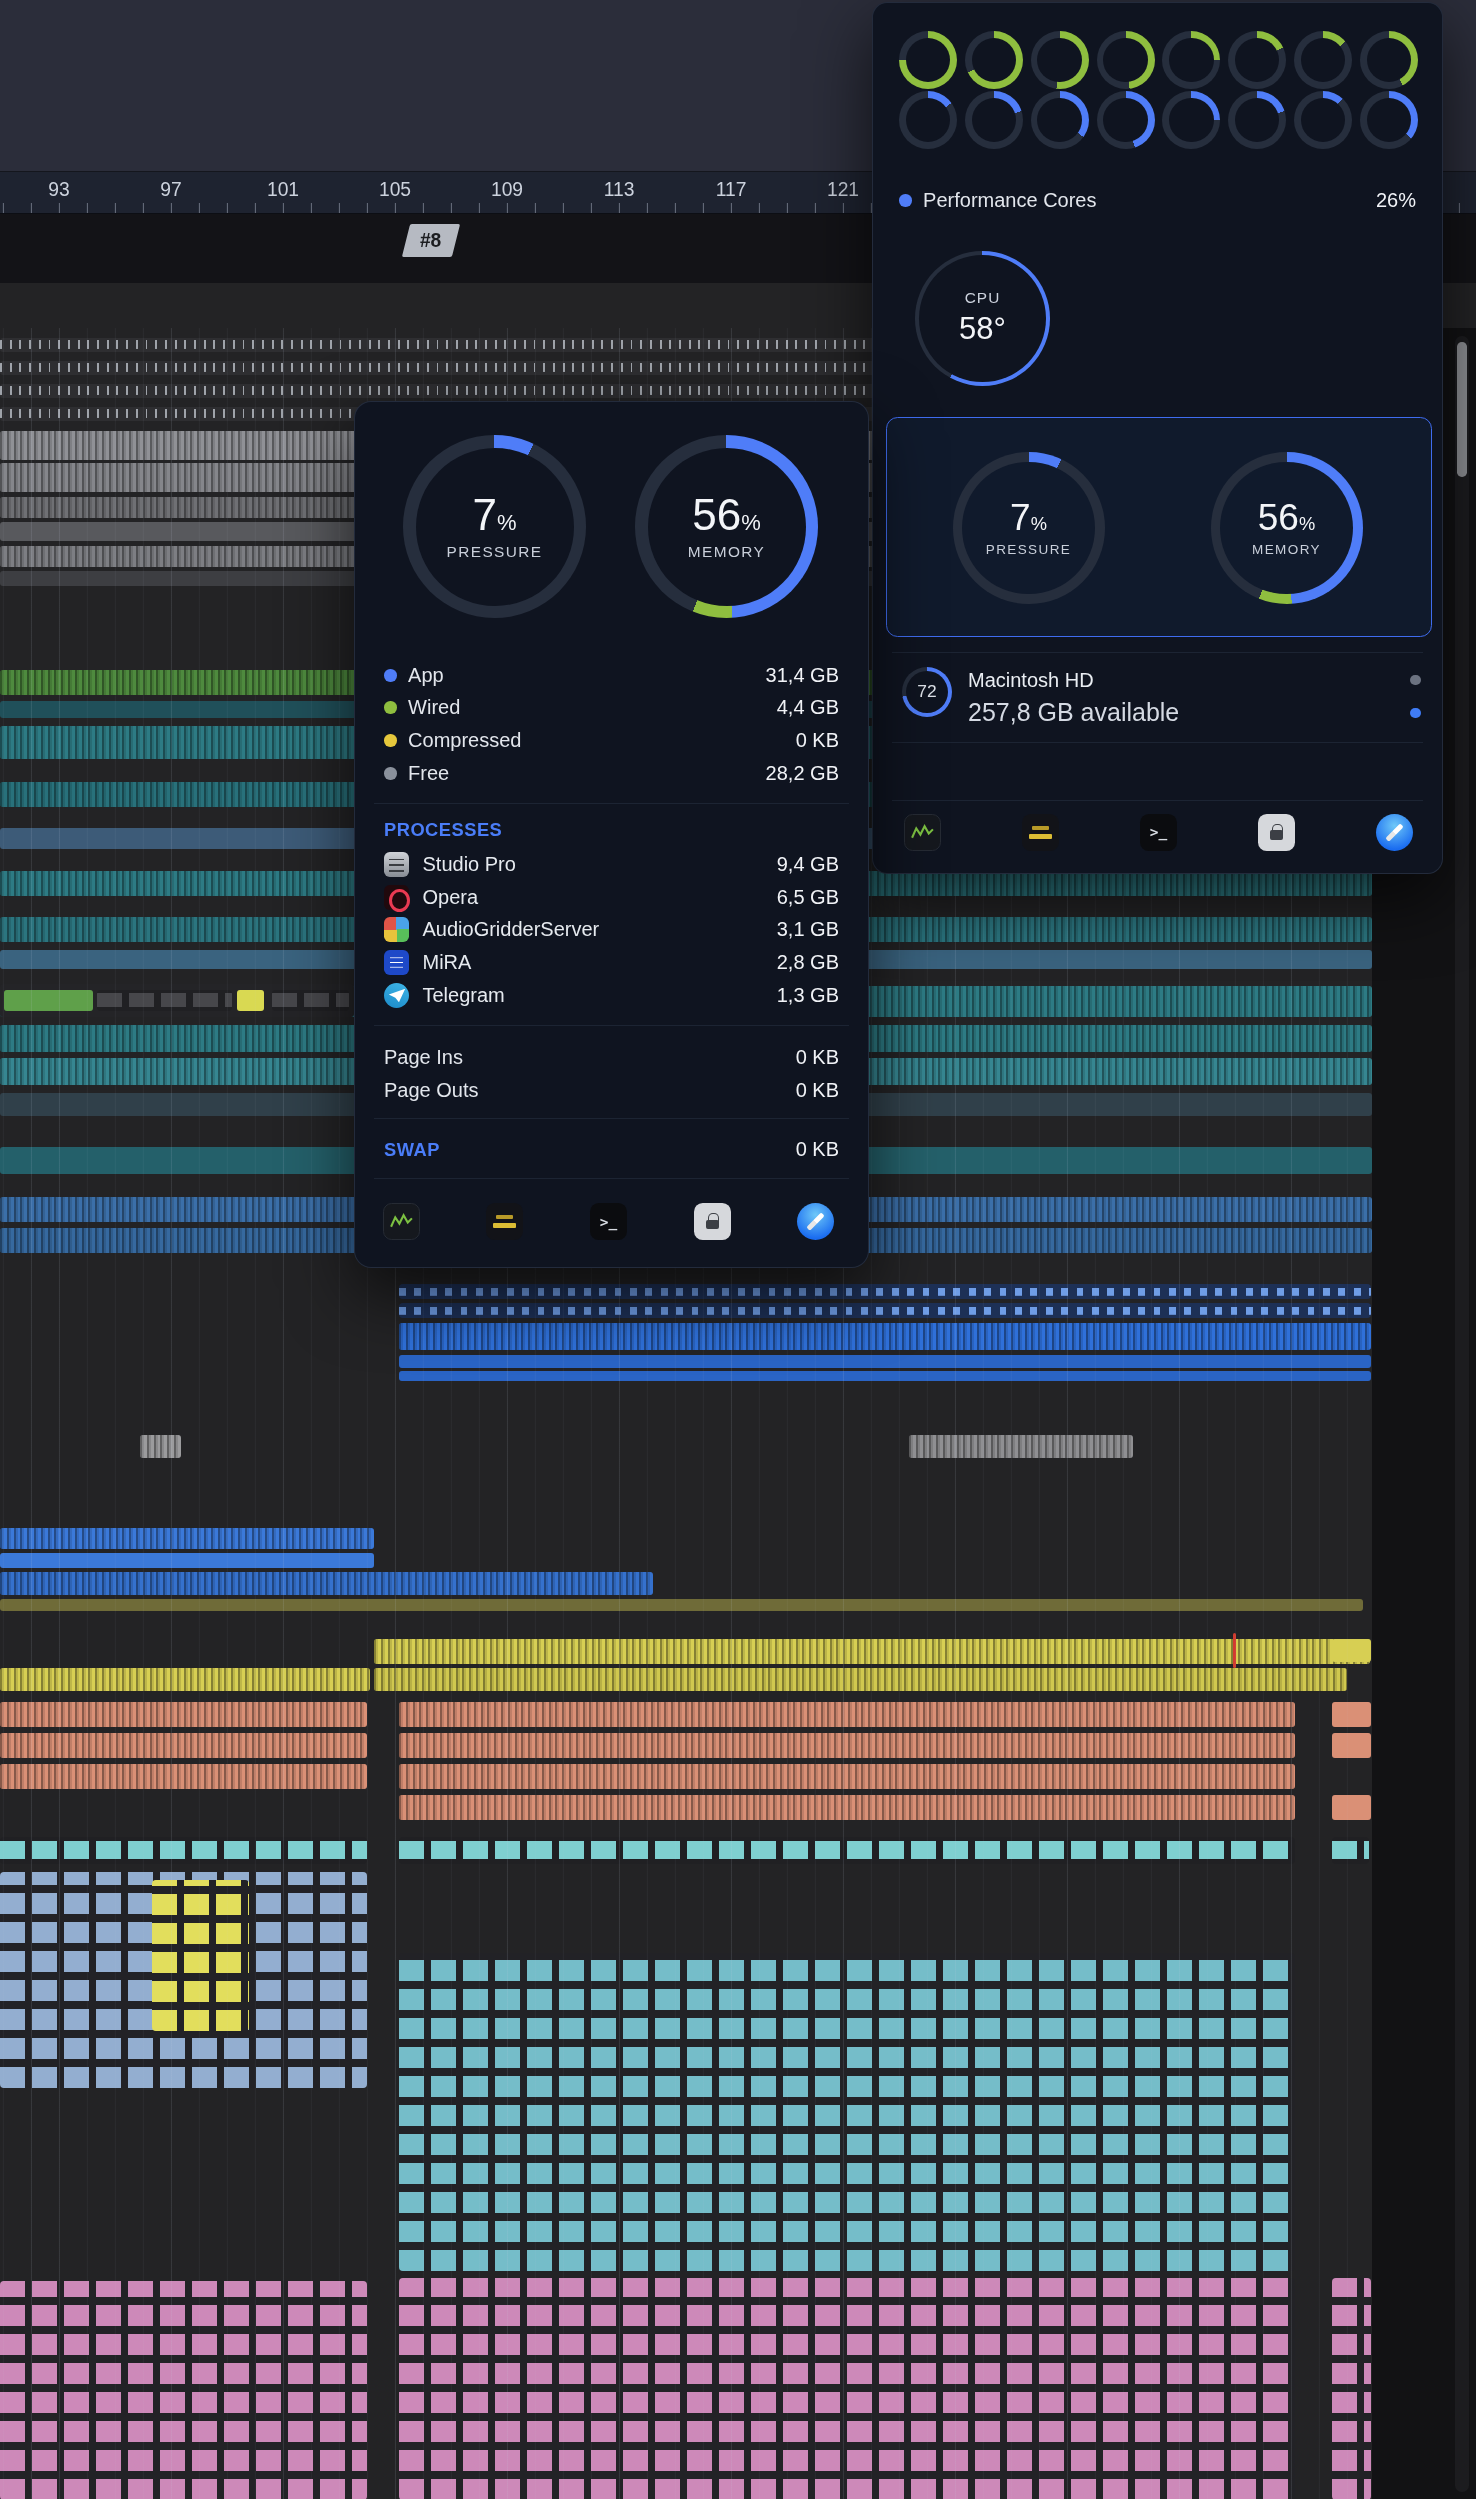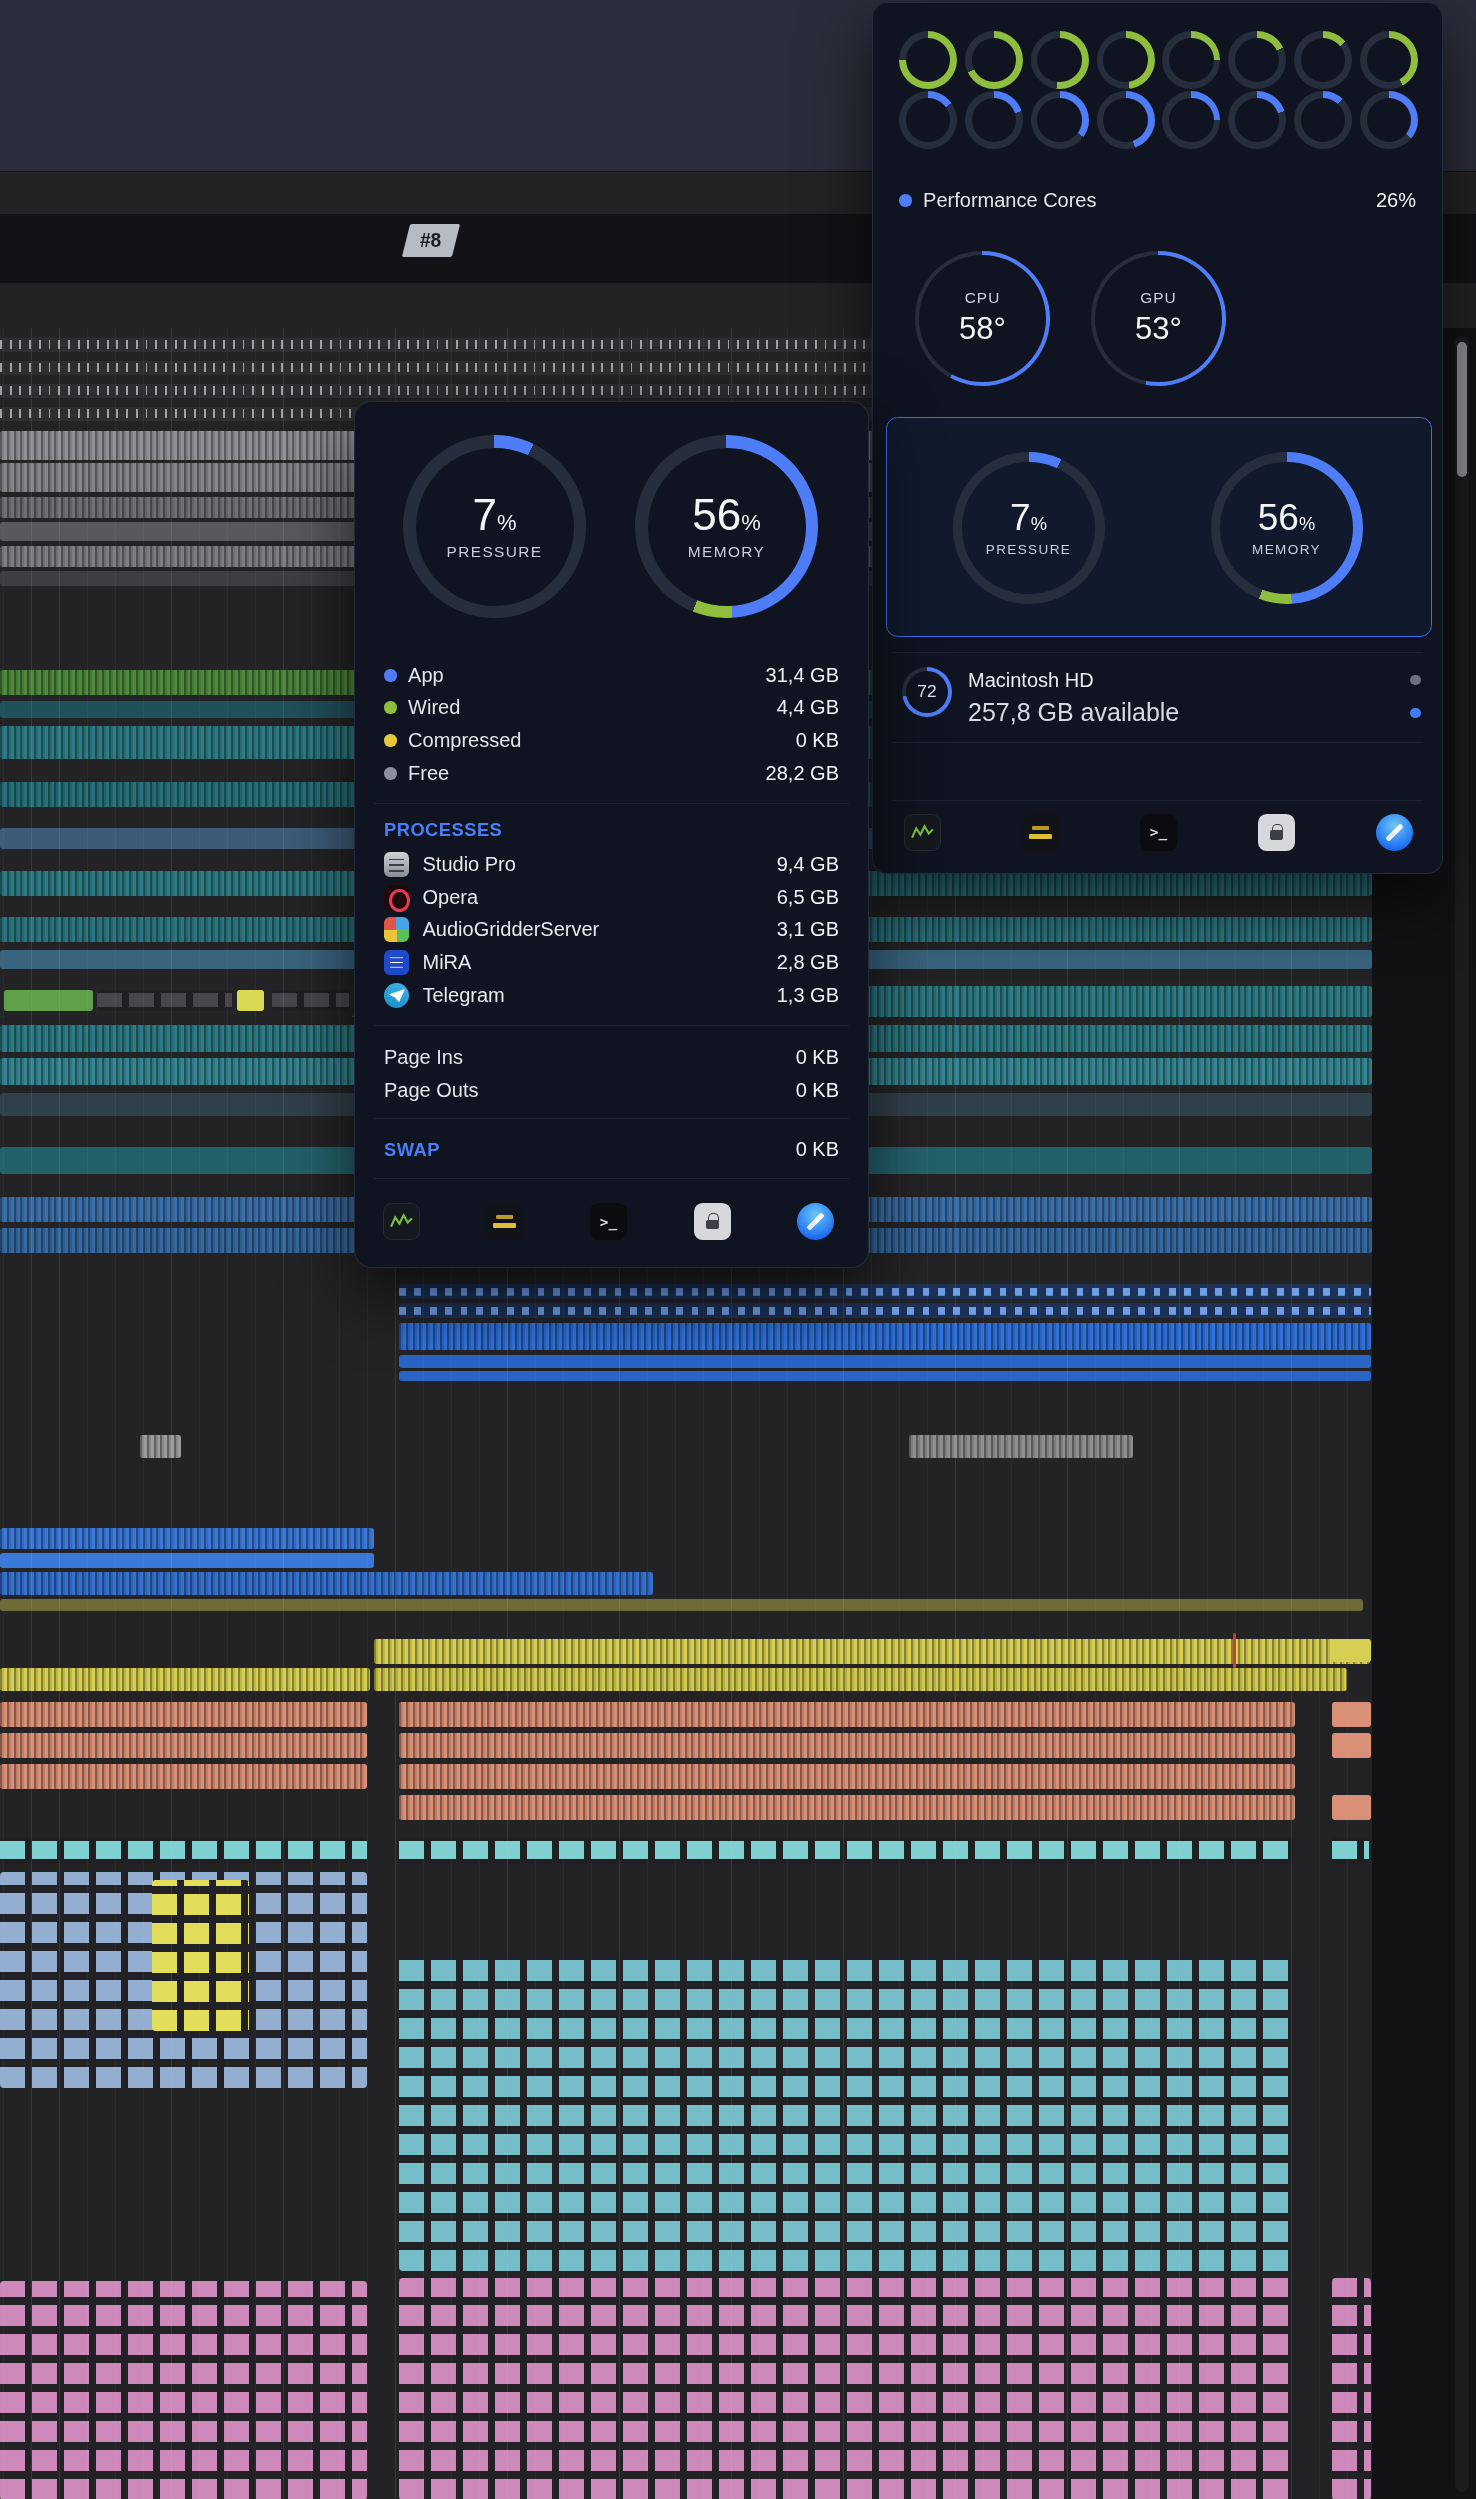--- a/index.html
+++ b/index.html
@@ -172,20 +172,30 @@
     <i class="strip grid" style="--c:#cd89b9;left:0;top:2281px;width:367px;height:219px"></i>
     <i class="strip grid" style="--c:#cd89b9;left:399px;top:2278px;width:896px;height:222px"></i>
     <i class="strip grid" style="--c:#cd89b9;left:1332px;top:2278px;width:39px;height:222px"></i>
 
     <div class="gridlines"></div>
     <div class="rightcol"></div>
     <div class="vscroll">
       <div class="vthumb"></div>
     </div>
 
+    <div class="ruler">
+      <span class="rn" style="left:59px">93</span>
+      <span class="rn" style="left:171px">97</span>
+      <span class="rn" style="left:283px">101</span>
+      <span class="rn" style="left:395px">105</span>
+      <span class="rn" style="left:507px">109</span>
+      <span class="rn" style="left:619px">113</span>
+      <span class="rn" style="left:731px">117</span>
+      <span class="rn" style="left:843px">121</span>
+    </div>
     <div class="markerlane">
       <div class="flag">
         <span>#8</span>
       </div>
     </div>
   </div>
 
   <div class="panel p1" style="left:872px;top:1.9px;width:571px;height:872px">
 
     <div class="corerow" style="top:28px">
@@ -214,26 +224,20 @@
       <span class="lab">Performance Cores</span>
       <span class="val">26%</span>
     </div>
 
     <div class="ring" style="position: absolute; left: 42px; top: 248px; width: 135px; height: 135px; --t: 3.9px; background: conic-gradient(rgb(79, 125, 248) 0%, rgb(79, 125, 248) 58%, rgb(38, 46, 61) 58%, rgb(38, 46, 61) 100%);">
       <div class="ctr">
           <span class="trio-label">CPU</span>
         <span class="trio-val">58°</span>
         </div>
     </div>
-    <div class="ring" style="position: absolute; left: 218px; top: 248px; width: 135px; height: 135px; --t: 3.9px; background: conic-gradient(rgb(79, 125, 248) 0%, rgb(79, 125, 248) 53%, rgb(38, 46, 61) 53%, rgb(38, 46, 61) 100%);">
-      <div class="ctr">
-          <span class="trio-label">GPU</span>
-        <span class="trio-val">53°</span>
-        </div>
-    </div>
 
     <div class="hbox">
       <div class="ring" style="position: absolute; left: 66px; top: 34px; width: 152px; height: 152px; --t: 9.7px; background: conic-gradient(rgb(79, 125, 248) 0%, rgb(79, 125, 248) 7%, rgb(38, 46, 61) 7%, rgb(38, 46, 61) 100%);">
         <div class="ctr">
           <span class="bigval"><span>7</span><span class="unit">%</span></span>
           <span class="biglab">PRESSURE</span>
         </div>
       </div>
       <div class="ring" style="position: absolute; left: 324px; top: 34px; width: 152px; height: 152px; --t: 9.7px; background: conic-gradient(rgb(79, 125, 248) 0%, rgb(79, 125, 248) 49%, rgb(143, 190, 63) 49%, rgb(143, 190, 63) 56%, rgb(38, 46, 61) 56%, rgb(38, 46, 61) 100%);">
         <div class="ctr">

